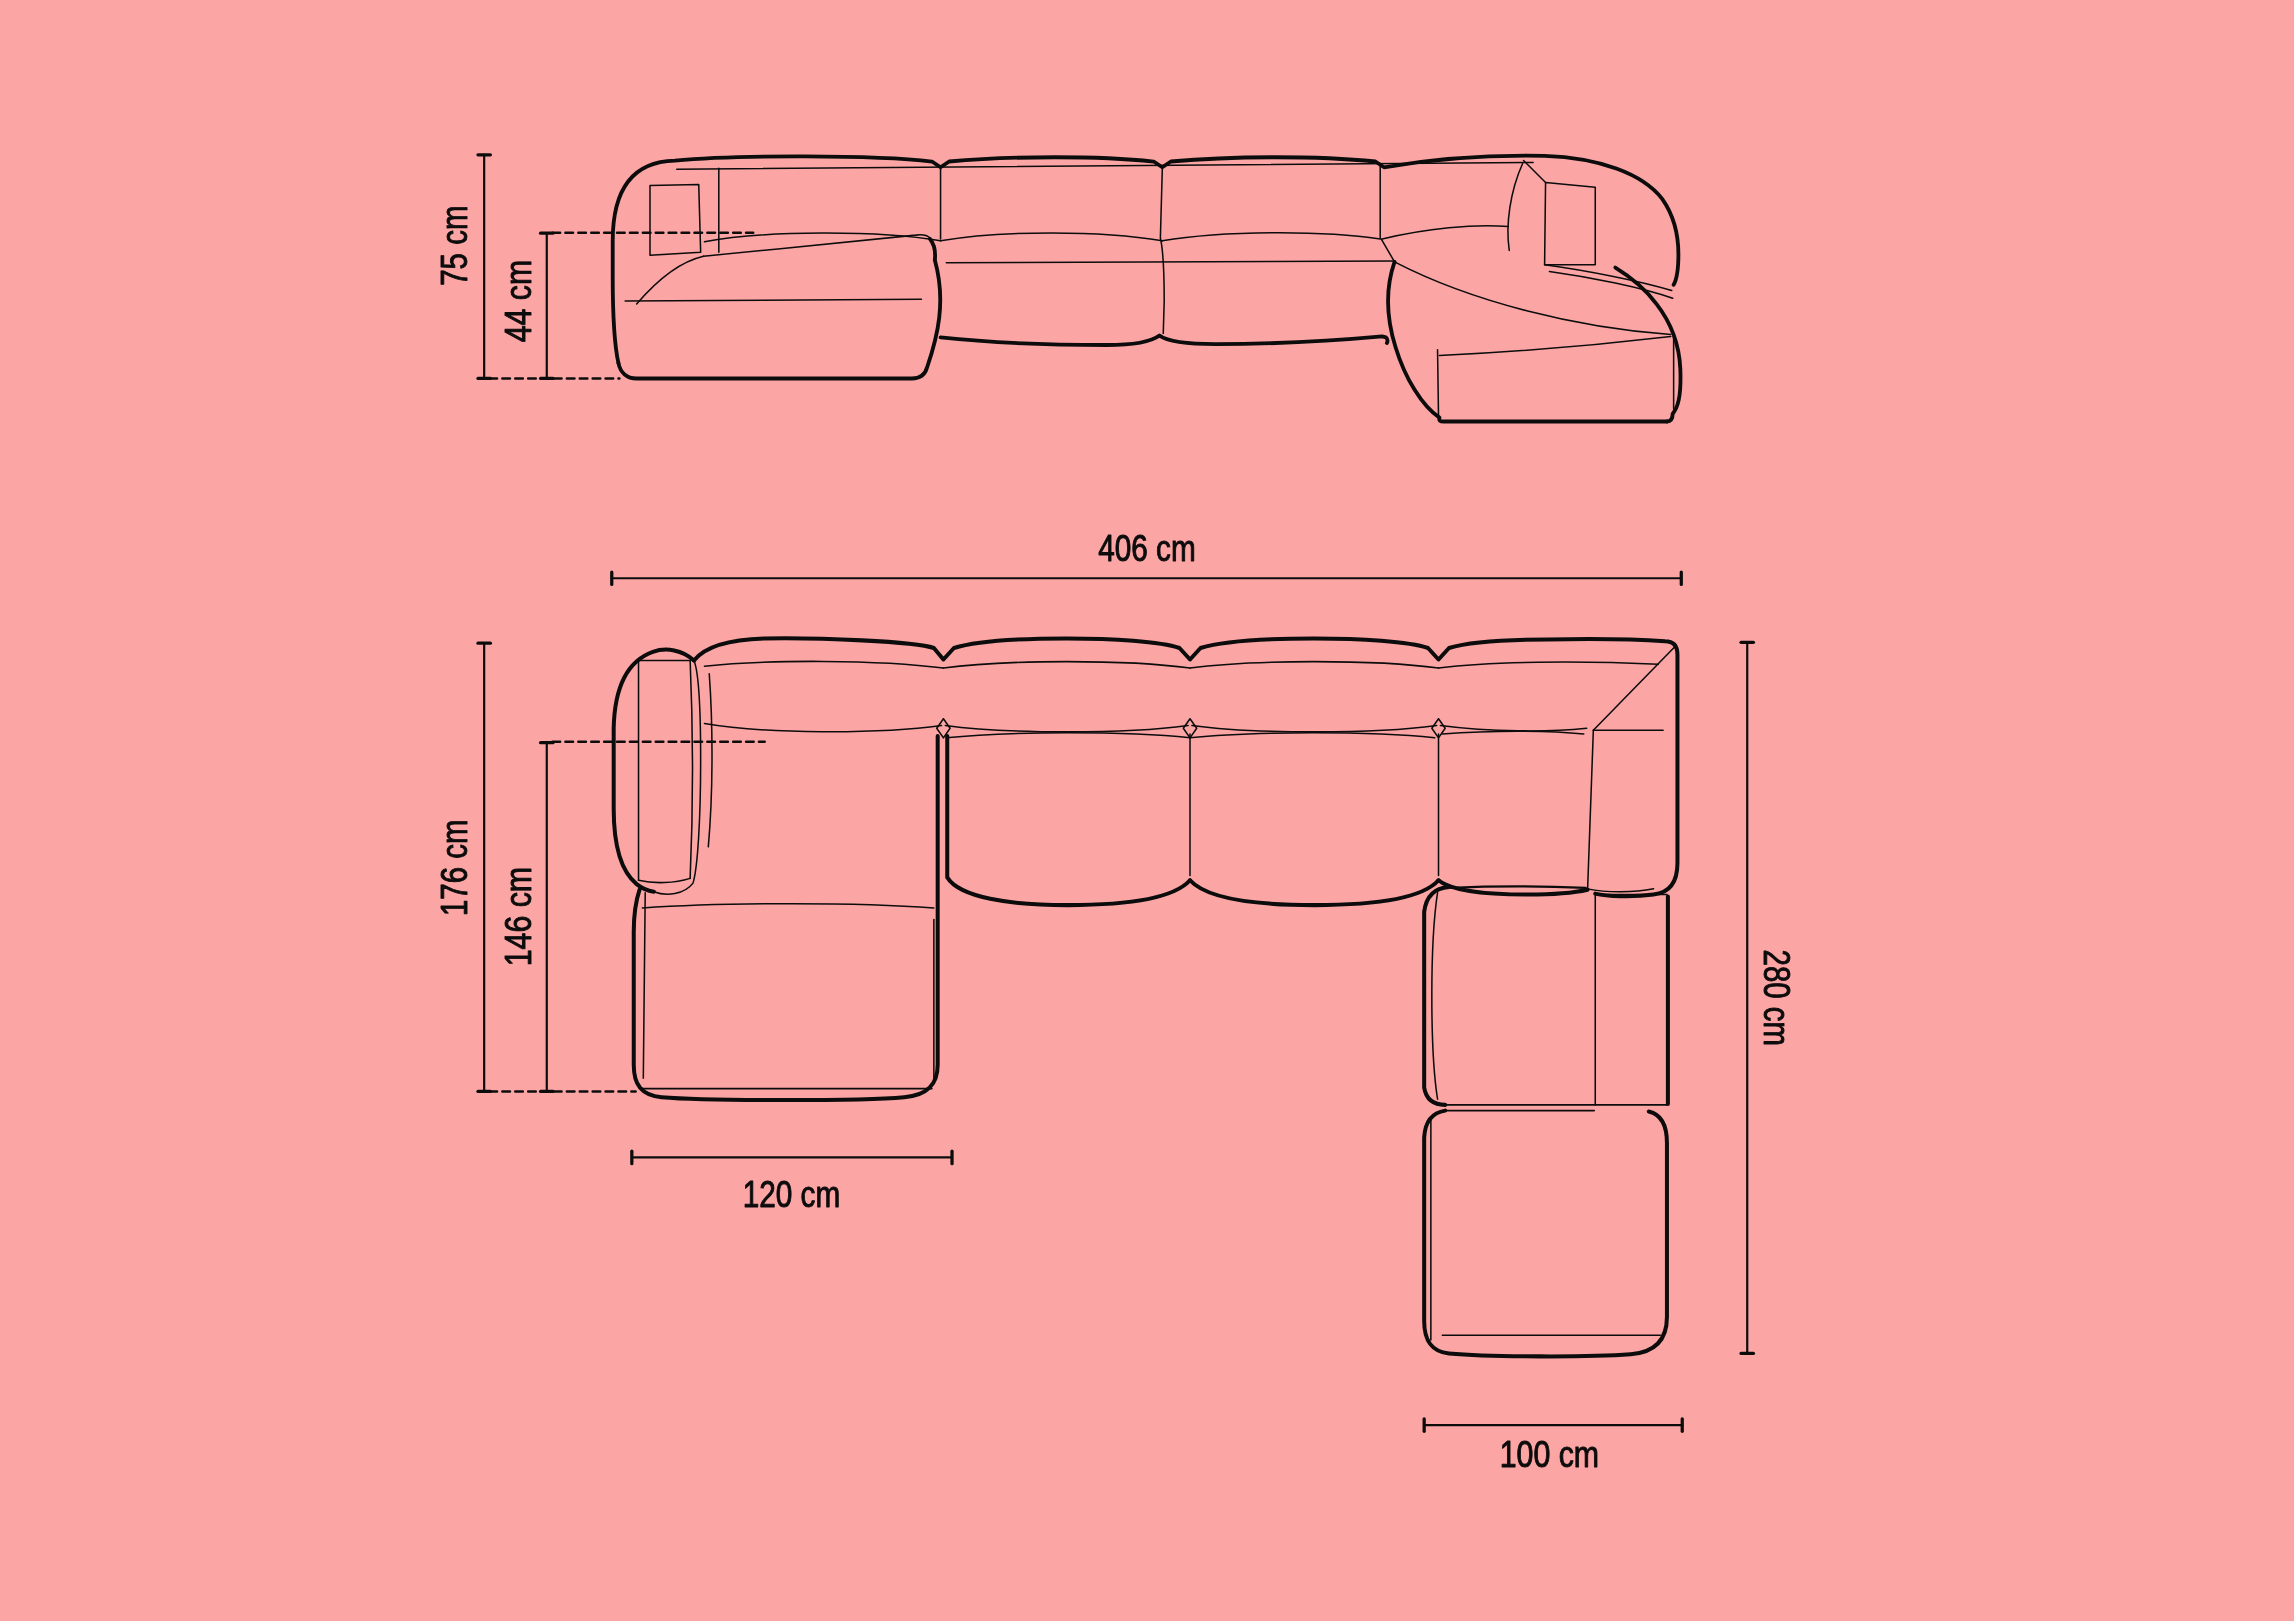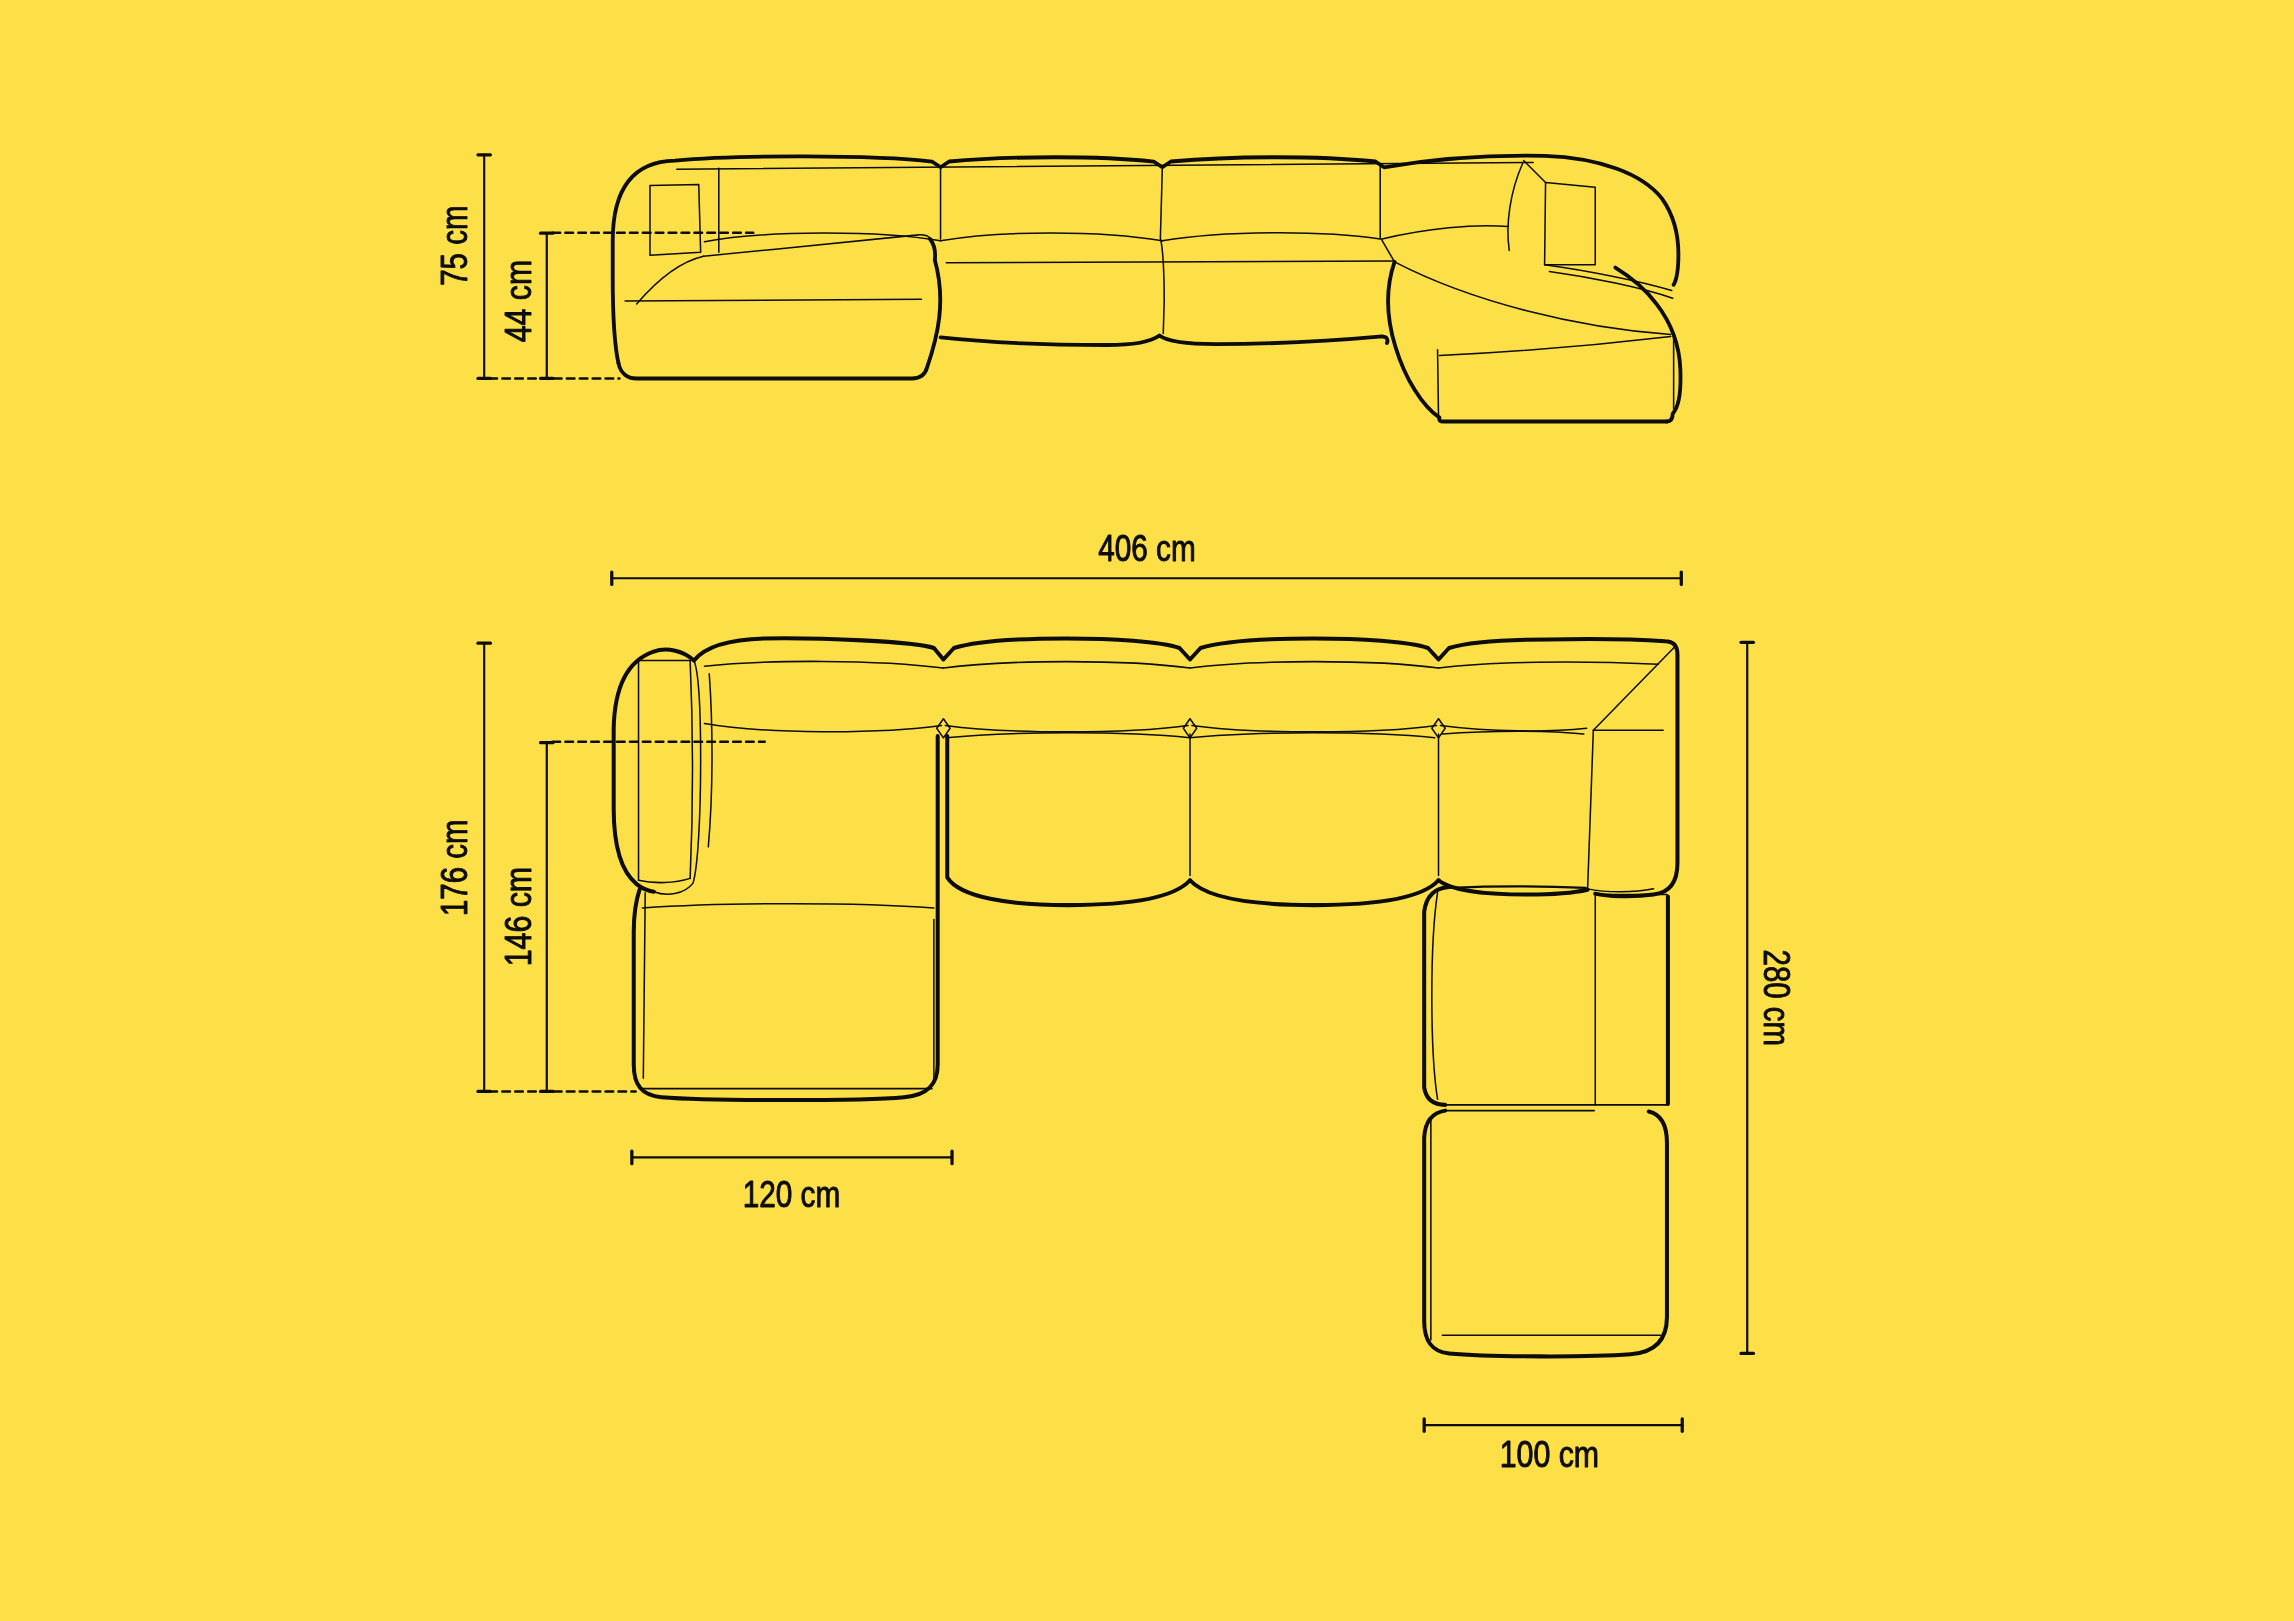--- a/index.html
+++ b/index.html
@@ -1,16 +1,16 @@
 <!DOCTYPE html>
 <html><head>
 <meta charset="utf-8">
 <style>
   html,body{margin:0;padding:0;background:#ffffff;}
-  .wrap{width:2294px;height:1621px;position:relative;background:#fde047;overflow:hidden;}
+  .wrap{width:2294px;height:1621px;position:relative;background:#fca5a5;overflow:hidden;}
   text{font-family:"Liberation Sans",sans-serif;fill:#0c0c0c;}
 </style>
 </head>
 <body>
 <div class="wrap">
 <svg width="2294" height="1621" viewBox="0 0 2400 1696" xmlns="http://www.w3.org/2000/svg">
 <g fill="none" stroke="#0c0c0c" stroke-linecap="round" stroke-linejoin="round">
 
 <g id="front">
 

